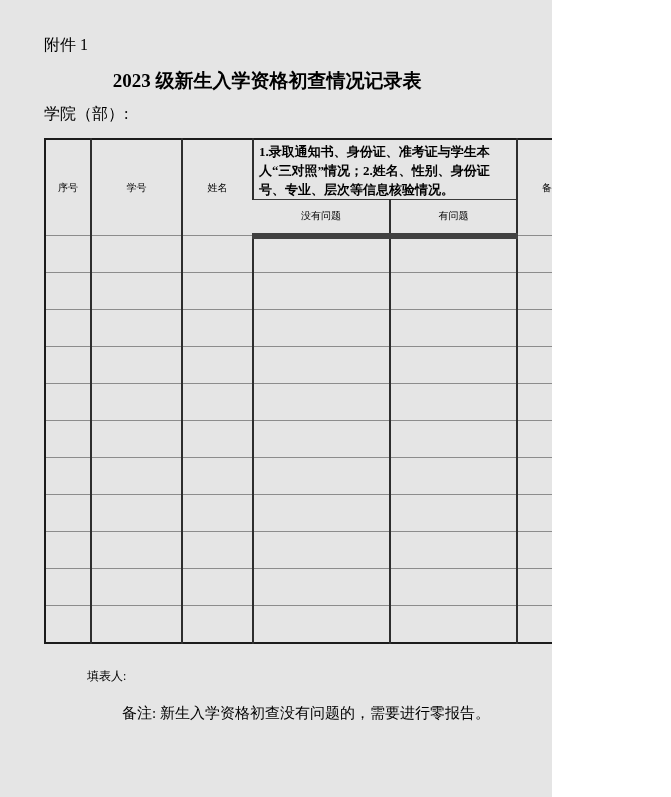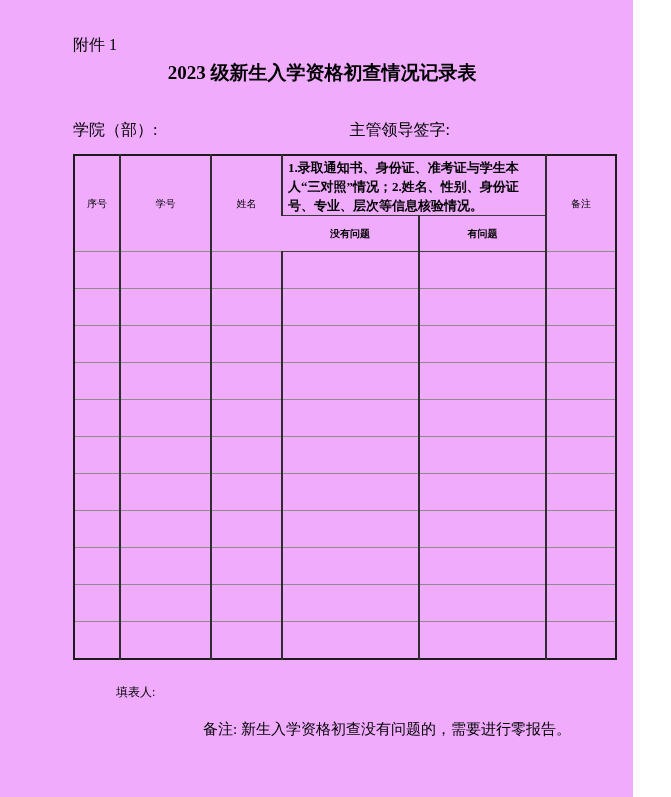--- a/index.html
+++ b/index.html
@@ -4,49 +4,48 @@
 <style>
   * { box-sizing: border-box; }
   html, body {
     margin: 0; padding: 0;
     background: #ffffff;
     color: #000000;
     font-family: "Liberation Serif", "DejaVu Serif", serif;
   }
   .page {
     position: relative;
-    width: 633px;
+    width: 552px;
     height: 797px;
-    background: #f0abfc;
-    padding: 34px 62px 0 73px;
+    background: #e5e5e5;
+    padding: 34px 62px 0 44px;
     overflow: hidden;
   }
   .attachment {
     font-size: 16px;
     line-height: 22px;
   }
   .title {
-    margin: 4px 0 0 0;
+    margin: 12px 0 0 0;
     text-align: center;
     font-size: 19px;
     font-weight: bold;
     line-height: 26px;
   }
   .subtitle {
     margin-top: 15px;
     text-align: center;
     font-size: 15px;
     line-height: 21px;
   }
   .info-row {
     display: flex;
-    margin-top: 33px;
+    margin-top: 9px;
     font-size: 16px;
     line-height: 22px;
-    gap: 24px;
   }
   .info-row .leader { margin-left: 168px; }
 
   table.record {
     margin-top: 13px;
     width: 542px;
     table-layout: fixed;
     border-collapse: collapse;
     border: 2px solid #1c1c1c;
   }
@@ -65,21 +64,21 @@
   thead tr.head-sub { height: 36px; }
   thead th.desc {
     font-size: 13px;
     font-weight: bold;
     text-align: left;
     vertical-align: top;
     line-height: 19px;
     padding: 2px 6px 0 5px;
     border-bottom: 1px solid #3a3a3a;
   }
-  thead tr.head-sub th { border-bottom: 1px solid #404040; font-weight: bold; }
+  thead tr.head-sub th { border-bottom: 6px solid #404040; }
   tbody tr { height: 37px; }
   tbody td { border-top: 1px solid #8c8c8c; }
 
   .footer-row {
     display: flex;
     margin-top: 21px;
     padding-left: 43px;
     font-size: 12px;
     line-height: 22px;
   }
@@ -99,21 +98,20 @@
 
 <div class="page">
 
   <div class="attachment">附件 1</div>
 
   <h1 class="title">2023 级新生入学资格初查情况记录表</h1>
 
 
   <div class="info-row">
     <span class="college">学院（部）:</span>
-    <span class="leader">主管领导签字:</span>
   </div>
 
   <table class="record">
     <colgroup>
       <col style="width:46px">
       <col style="width:91px">
       <col style="width:71px">
       <col style="width:137px">
       <col style="width:127px">
       <col style="width:70px">

